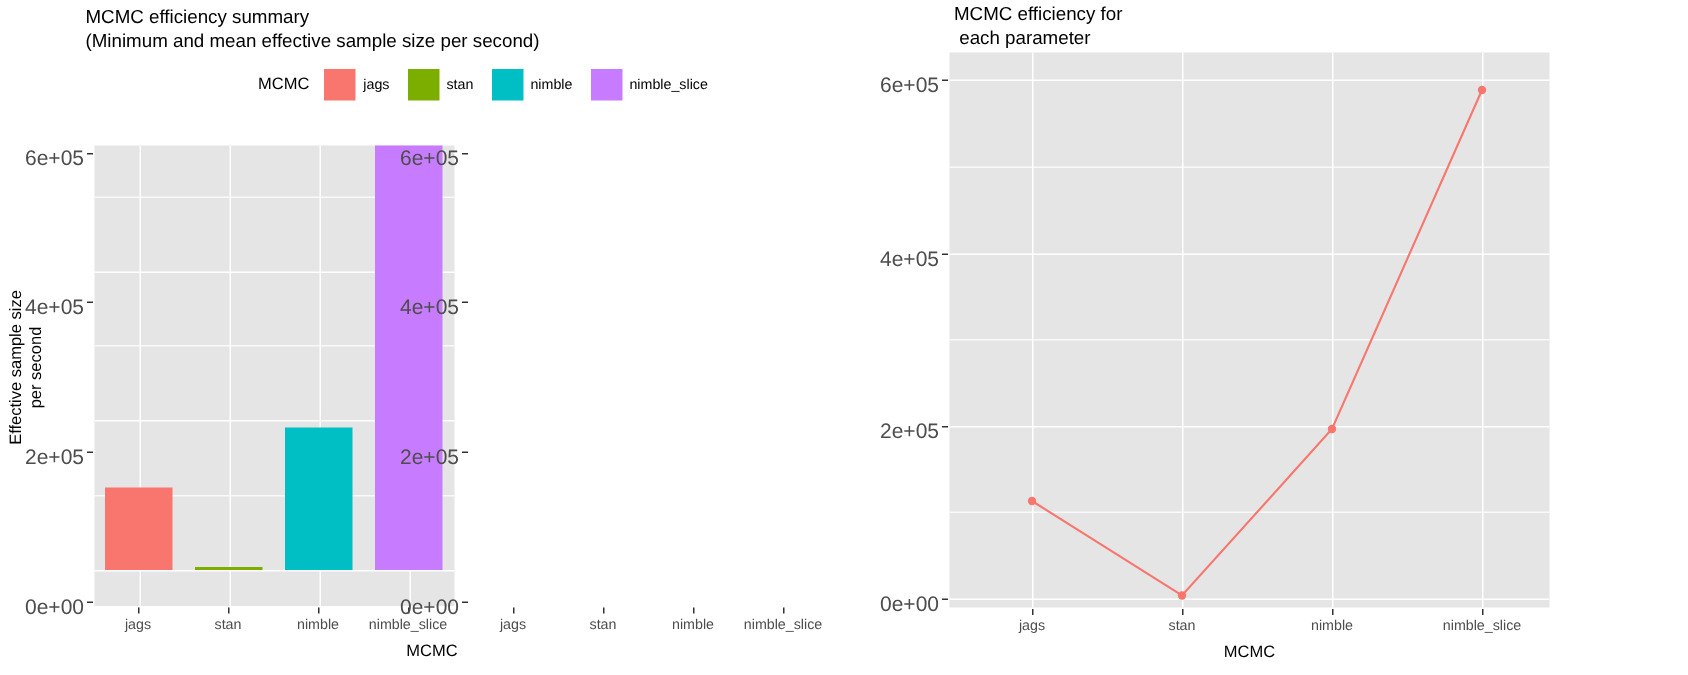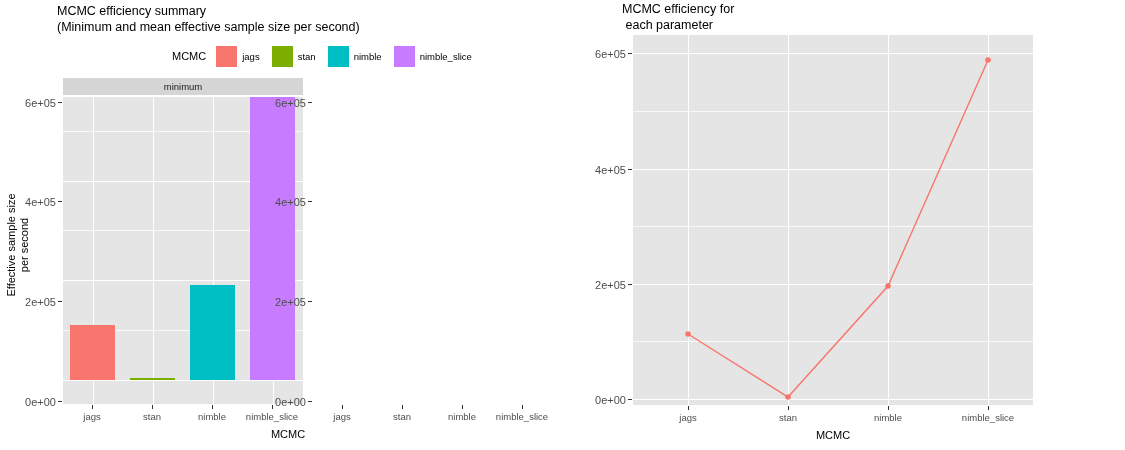--- a/index.html
+++ b/index.html
@@ -84,21 +84,21 @@
     line-height: 13px;
   }
   #left-ytitle {
     left: -62px;
     top: 232px;
     width: 160px;
   }
 
   .ytick-label {
     position: absolute;
-    font-size: 11px;
+    font-size: 14px;
     color: #4d4d4d;
     text-align: right;
     white-space: nowrap;
   }
   .ytick-mark {
     position: absolute;
     width: 4px;
     height: 1px;
     background: #333333;
   }
@@ -168,21 +168,21 @@
   }
 
   
   .right-fig {
     position: relative;
     width: 545px;
     height: 450px;
     flex: 0 0 545px;
   }
   #right-title {
-    left: 42px;
+    left: 56px;
     top: 2px;
   }
   .legend-right {
     position: absolute;
     left: 477px;
     top: 206px;
   }
   .legend-right .legend-title {
     font-size: 11px;
     color: #000;
@@ -267,23 +267,20 @@
     <div class="ytick-label" style="left:8px;top:396px;width:48px">0e+00</div>
     <div class="ytick-label" style="left:8px;top:296px;width:48px">2e+05</div>
     <div class="ytick-label" style="left:8px;top:196px;width:48px">4e+05</div>
     <div class="ytick-label" style="left:8px;top:97px;width:48px">6e+05</div>
     <div class="ytick-mark" style="left:58px;top:401px"></div>
     <div class="ytick-mark" style="left:58px;top:301px"></div>
     <div class="ytick-mark" style="left:58px;top:201px"></div>
     <div class="ytick-mark" style="left:58px;top:102px"></div>
 
     <div class="facet" style="left:63px;top:78px;width:240px;height:326px;">
-      <div class="strip">
-        <span class="strip-label">minimum</span>
-      </div>
       <div class="panel" style="top:19px;width:240px;height:307px;">
 
         <div class="gridline-major-y" style="top:283px"></div>
         <div class="gridline-major-y" style="top:183px"></div>
         <div class="gridline-major-y" style="top:84px"></div>
         <div class="gridline-minor-y" style="top:233px"></div>
         <div class="gridline-minor-y" style="top:133px"></div>
         <div class="gridline-minor-y" style="top:34px"></div>
 
         <div class="gridline-major-x" style="left:29.5px"></div>

